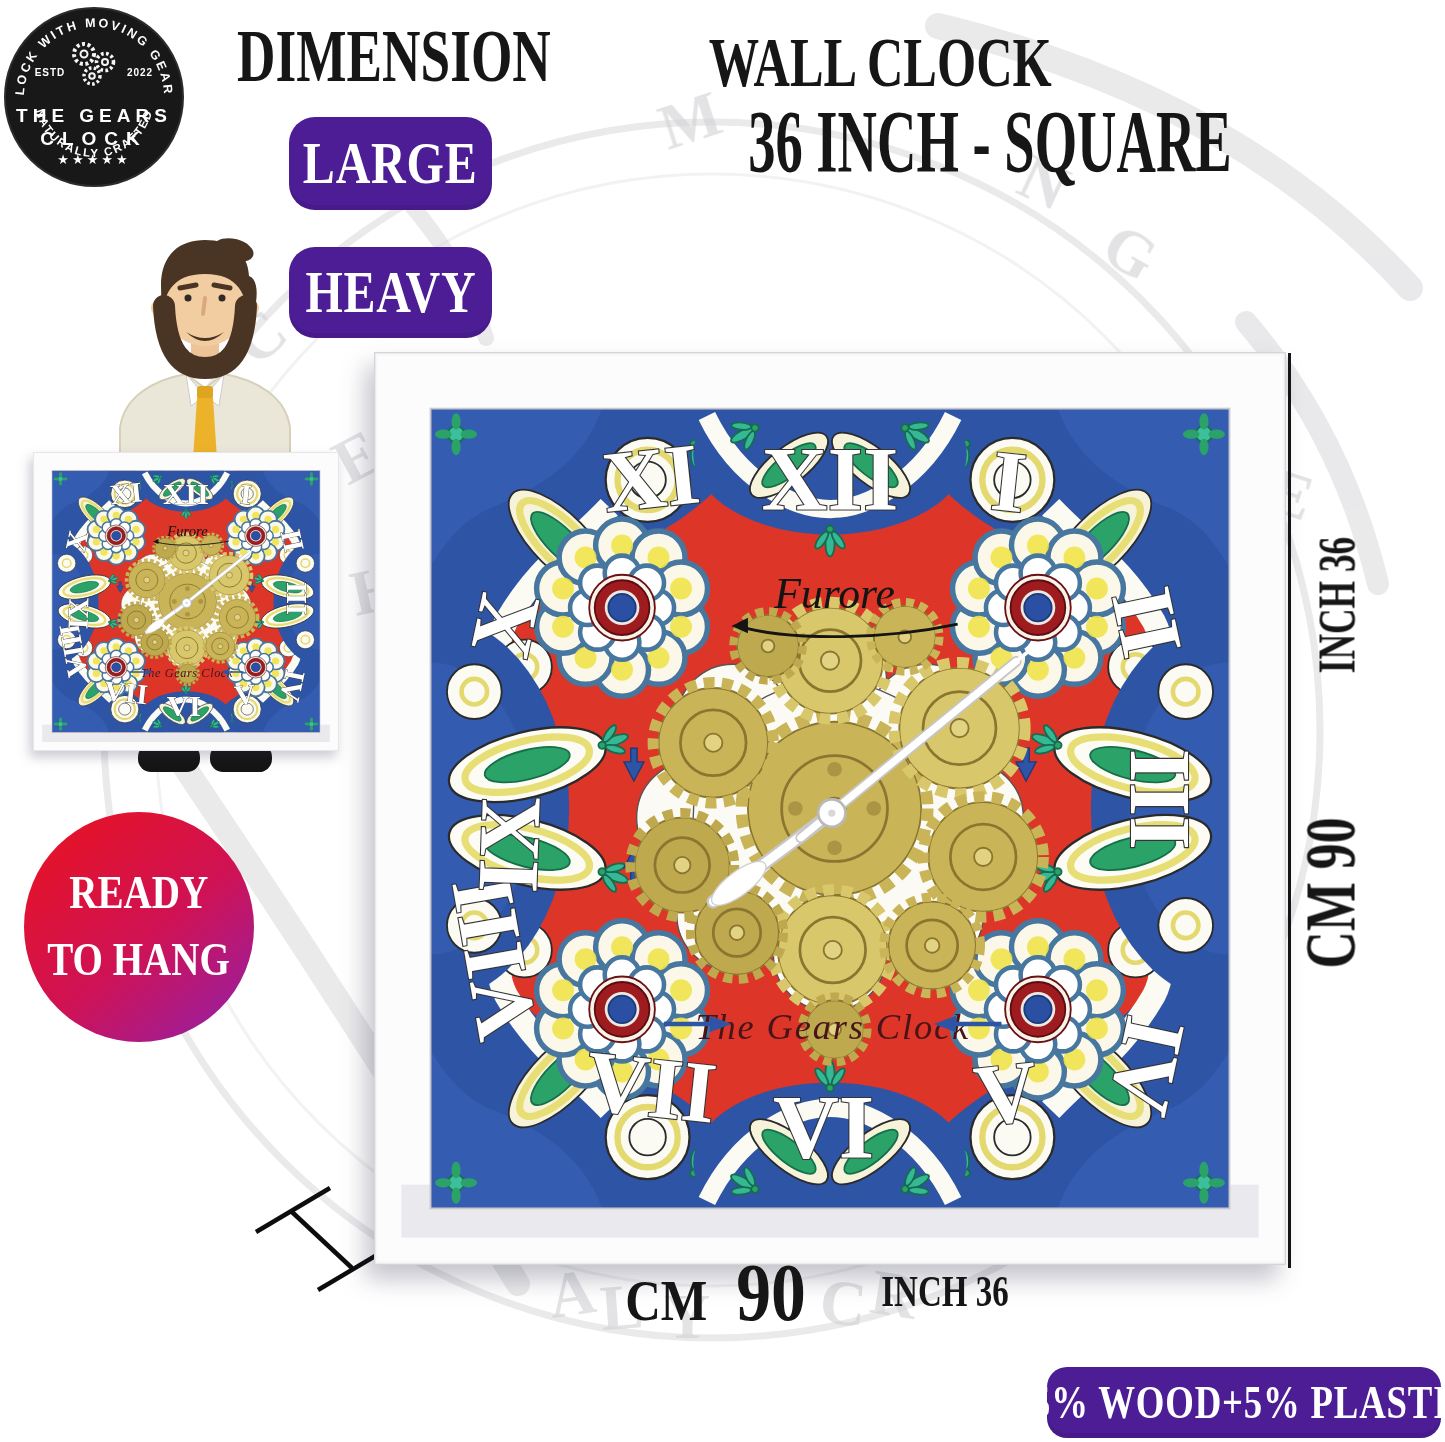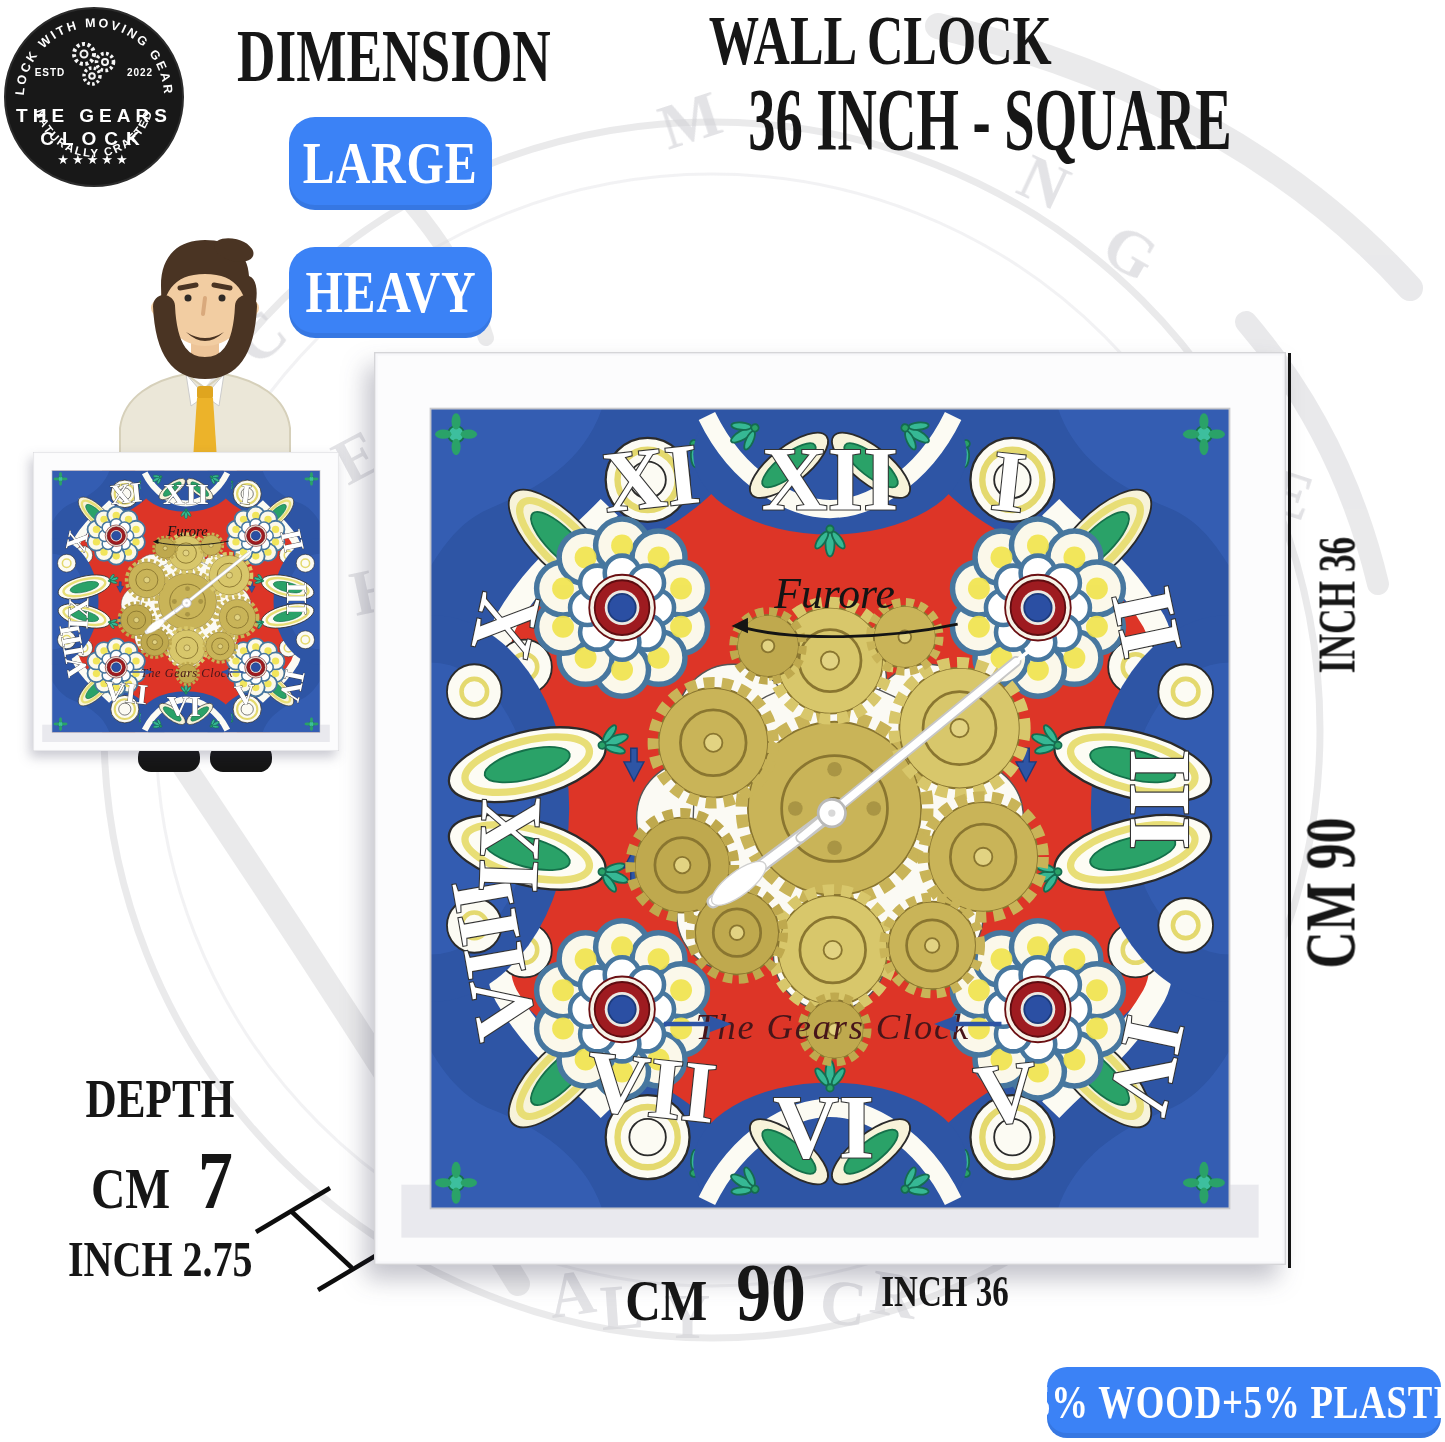--- a/index.html
+++ b/index.html
@@ -6,26 +6,26 @@
   #stage{position:relative;width:1445px;height:1442px;background:#ffffff;overflow:hidden;
          font-family:"Liberation Serif","DejaVu Serif",serif;}
   .abs{position:absolute;}
   .df{font-family:"Liberation Serif","DejaVu Serif",serif;font-weight:700;color:#161616;}
   .cond{display:inline-block;white-space:nowrap;transform-origin:50% 50%;}
   .center{text-align:center;}
   
   #dimension-title{left:176px;top:14px;font-size:74px;}
   #badge-large{left:289px;top:117px;width:203px;height:93px;}
   #badge-heavy{left:289px;top:247px;width:203px;height:91px;}
-  .red-pill{background:#3b82f6;border-radius:26px;display:flex;align-items:center;justify-content:center;
+  .red-pill{background:#4c1d95;border-radius:26px;display:flex;align-items:center;justify-content:center;
             color:#fff;box-shadow:inset 0 -5px 0 rgba(0,0,0,.08);}
   .red-pill .t{font-weight:700;font-size:60px;letter-spacing:1px;}
   #title-block{left:600px;top:6px;width:560px;}
   #title-line1{font-size:100px;line-height:1.0;}
-  #title-line2{font-size:70px;line-height:1.0;margin-top:0;}
+  #title-line2{font-size:70px;line-height:1.0;margin-top:22px;}
   #title-line3{font-size:88px;line-height:1.0;}
   
   #ready-circle{left:24px;top:812px;width:230px;height:230px;border-radius:50%;
     background:linear-gradient(140deg,#e61325 8%,#cf1255 55%,#8f21ad 100%);
     display:flex;flex-direction:column;align-items:center;justify-content:center;color:#fff;}
   #ready-circle .t{font-size:46px;line-height:1.45;font-weight:700;}
   
   #depth-block{left:30px;top:1072px;width:260px;}
   #depth-label{font-size:54px;line-height:1;}
   #depth-cm-row{margin-top:8px;}
@@ -446,28 +446,25 @@
     <line x1="126" y1="57" x2="142" y2="60" stroke="#4a3423" stroke-width="5" stroke-linecap="round"></line>
     <circle cx="100" cy="70" r="3.5" fill="#2f2a26"></circle>
       <circle cx="134" cy="70" r="3.5" fill="#2f2a26"></circle>
     <line x1="117" y1="70" x2="115" y2="86" stroke="#d9a97c" stroke-width="4" stroke-linecap="round"></line>
   </svg>
 
   <svg id="small-clock" class="abs" viewBox="0 0 1000 1000" preserveAspectRatio="none">
     <use href="#clock-sym" xlink:href="#clock-sym" width="1000" height="1000"></use>
   </svg>
 
-
-  <div id="depth-block" class="abs center">
-    <div id="depth-label" class="df"><span class="cond" style="transform:scaleX(.8);">DEPTH</span></div>
-    <div id="depth-cm-row" class="df">
-      <span id="depth-cm-unit" class="cond" style="transform:scaleX(.85);">CM</span><span id="depth-cm-value" class="cond" style="transform:scaleX(.85);">7</span>
-    </div>
-    <div id="depth-inch" class="df"><span class="cond" style="transform:scaleX(.8);">INCH 2.75</span></div>
-  </div>
+  <div id="ready-circle" class="abs">
+    <span class="t cond df" style="color:#fff;transform:scaleX(.85);">READY</span>
+    <span class="t cond df" style="color:#fff;transform:scaleX(.85);">TO HANG</span>
+  </div>
+
 
   <svg id="depth-pointer" class="abs" viewBox="0 0 170 140">
     <g stroke="#0d0d0d" stroke-width="4.5" stroke-linecap="butt">
       <line x1="16" y1="62" x2="90" y2="18"></line>
       <line x1="52" y1="42" x2="112" y2="98"></line>
       <line x1="78" y1="120" x2="152" y2="76"></line>
     </g>
   </svg>
 
   <svg id="big-clock" class="abs" viewBox="0 0 1000 1000" preserveAspectRatio="none">

